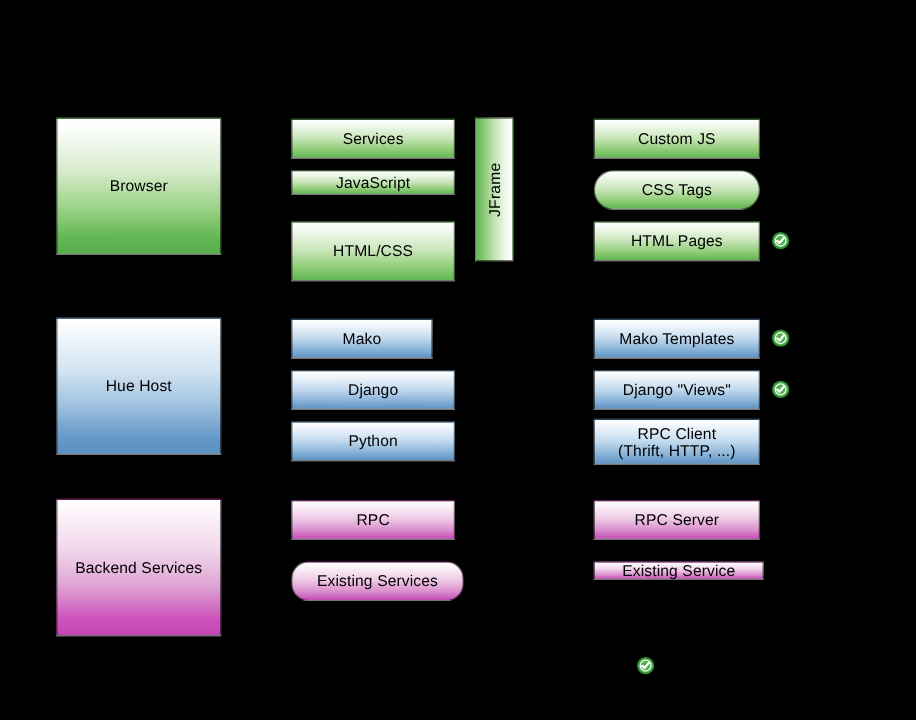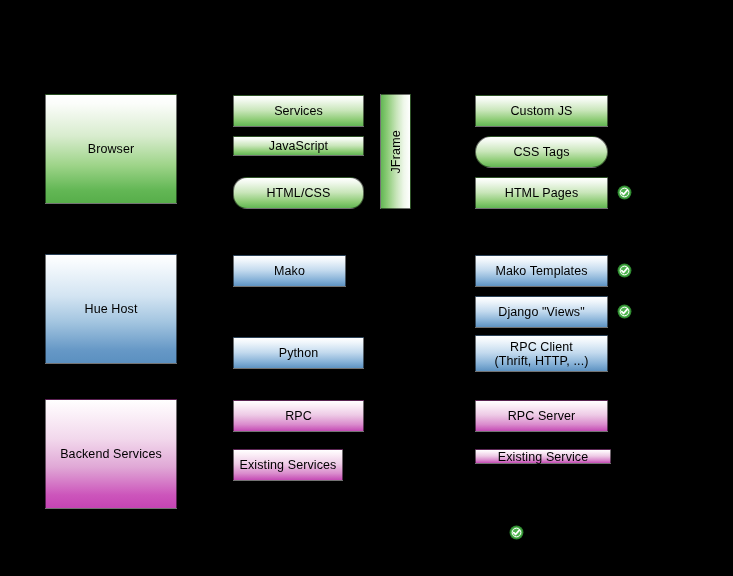--- a/index.html
+++ b/index.html
@@ -78,35 +78,38 @@
   <div class="box zone purple" style="left:45px;top:399px;width:132px;height:110px;">
     <span>Backend Services</span>
   </div>
 
   <div class="box chip green" style="left:233px;top:95px;width:131px;height:32px;">
     <span>Services</span>
   </div>
   <div class="box chip green" style="left:233px;top:136px;width:131px;height:20px;">
     <span>JavaScript</span>
   </div>
-  <div class="box chip green" style="left:233px;top:177px;width:131px;height:32px;border-radius:14px;">
+  <div class="box chip green" style="left:233px;top:177px;width:131px;height:48px;">
     <span>HTML/CSS</span>
   </div>
 
   <div class="box chip blue" style="left:233px;top:255px;width:113px;height:32px;">
     <span>Mako</span>
+  </div>
+  <div class="box chip blue" style="left:233px;top:296px;width:131px;height:32px;">
+    <span>Django</span>
   </div>
   <div class="box chip blue" style="left:233px;top:337px;width:131px;height:32px;">
     <span>Python</span>
   </div>
 
   <div class="box chip purple" style="left:233px;top:400px;width:131px;height:32px;">
     <span>RPC</span>
   </div>
-  <div class="box chip purple" style="left:233px;top:449px;width:110px;height:32px;">
+  <div class="box chip purple" style="left:233px;top:449px;width:138px;height:32px;border-radius:14px;">
     <span>Existing Services</span>
   </div>
 
   <div class="box vbar" style="left:380px;top:94px;width:31px;height:115px;">
     <span class="vtext">JFrame</span>
   </div>
 
   <div class="box chip green" style="left:475px;top:95px;width:133px;height:32px;">
     <span>Custom JS</span>
   </div>

